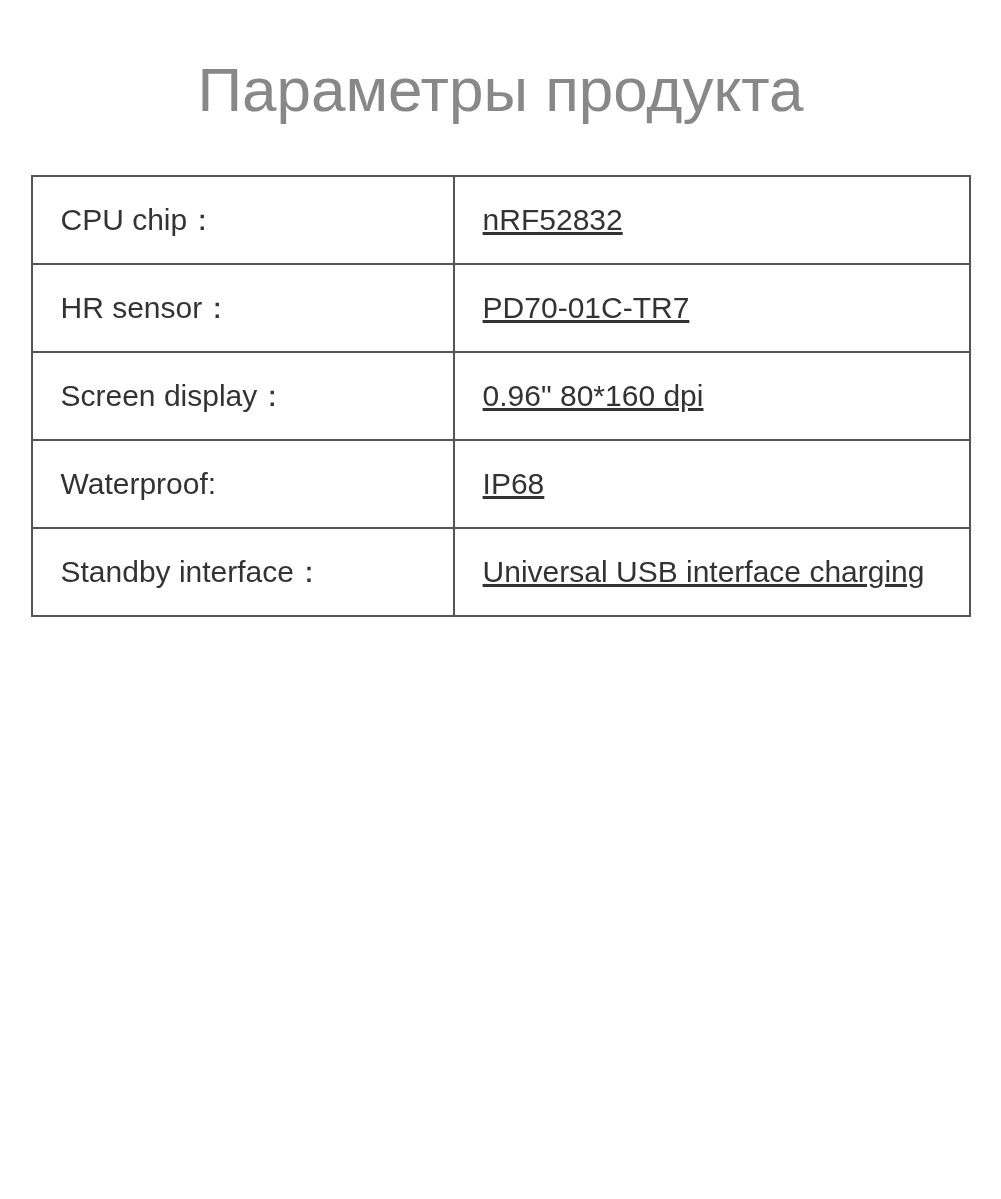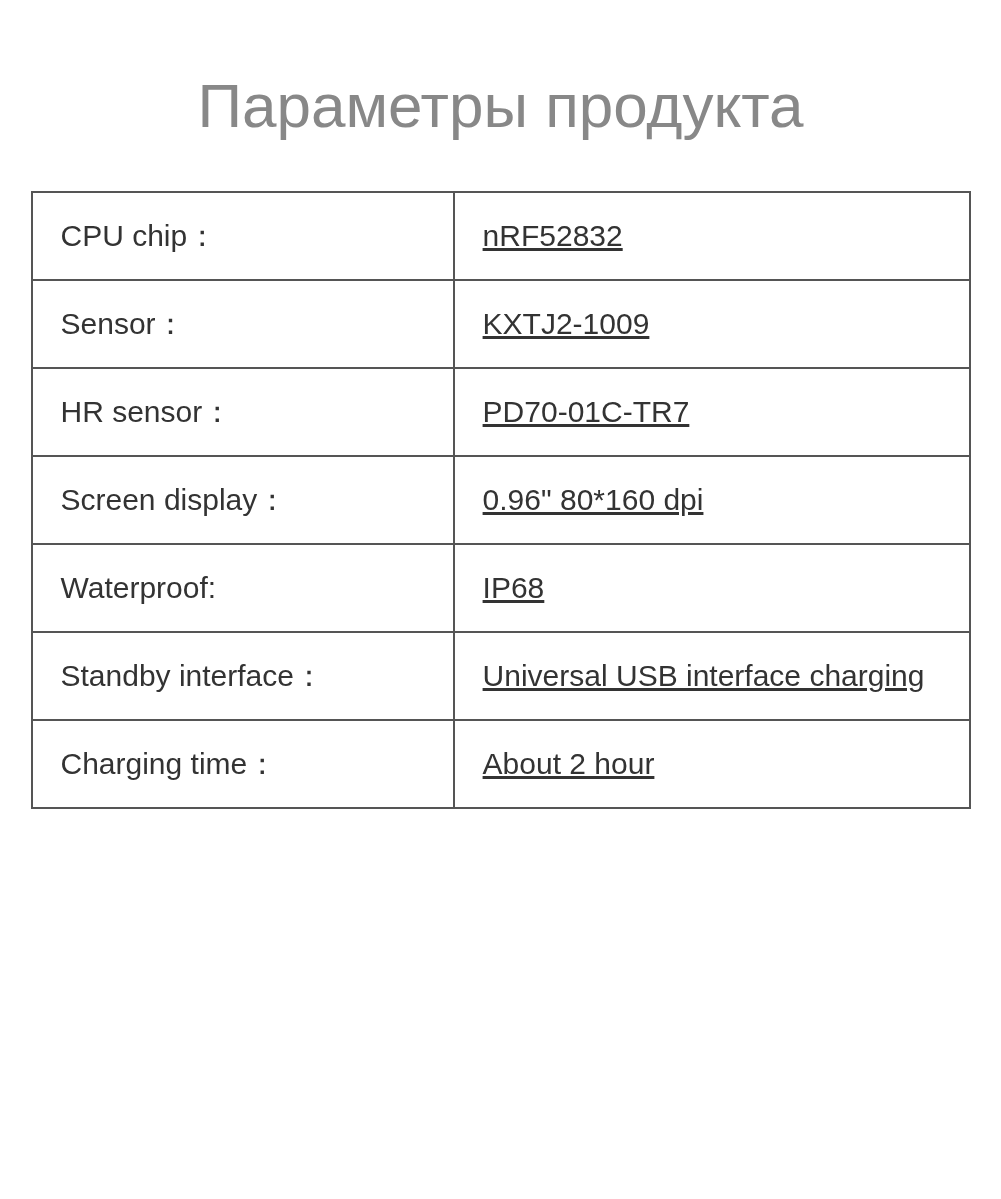--- a/index.html
+++ b/index.html
@@ -17,21 +17,21 @@
       flex-direction: column;
       align-items: center;
       padding: 40px 30px;
     }
 
     .page-title {
       font-size: 62px;
       color: #888888;
       font-weight: 400;
       margin-bottom: 50px;
-      margin-top: 30px;
+      margin-top: 14px;
       text-align: center;
       width: 100%;
     }
 
     .specs-table {
       width: 940px;
       border-collapse: collapse;
       border: 2px solid #555555;
     }
 
@@ -67,37 +67,29 @@
 
 <h1 class="page-title">Параметры продукта</h1>
 
 <table class="specs-table">
   <tbody id="table-body">
   <tr>
         <td>CPU chip：</td>
         <td>nRF52832</td>
       </tr>
       <tr>
-        <td>Sensor：</td>
-        <td>KXTJ2-1009</td>
-      </tr>
-      <tr>
         <td>HR sensor：</td>
         <td>PD70-01C-TR7</td>
       </tr>
       <tr>
         <td>Screen display：</td>
         <td>0.96"  80*160 dpi</td>
       </tr>
       <tr>
         <td>Waterproof:</td>
         <td>IP68</td>
       </tr>
       <tr>
         <td>Standby interface：</td>
         <td>Universal  USB interface charging</td>
       </tr>
-      <tr>
-        <td>Charging time：</td>
-        <td>About 2 hour</td>
-      </tr>
     </tbody>
 </table>
 
 </body></html>

